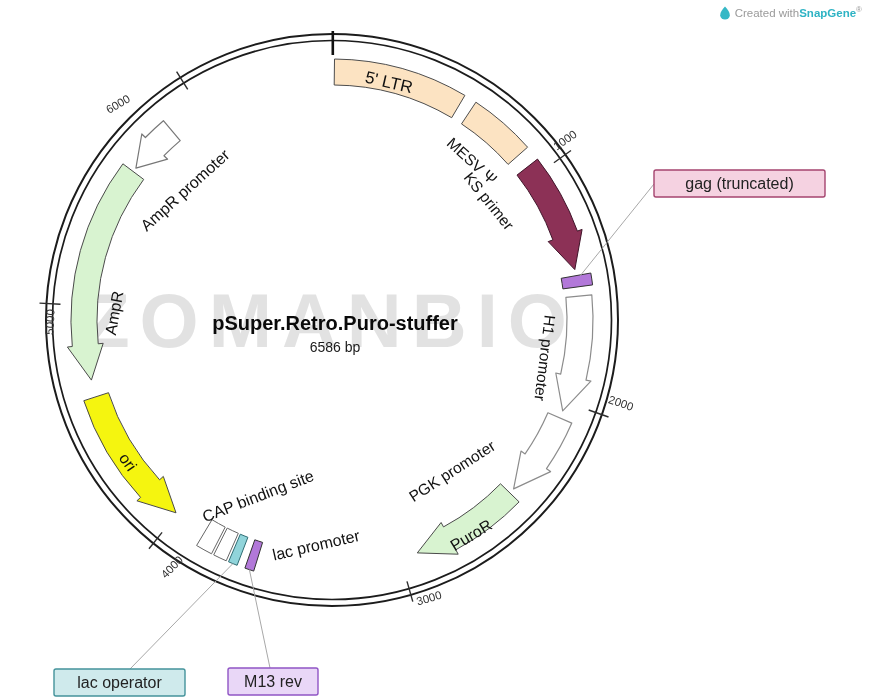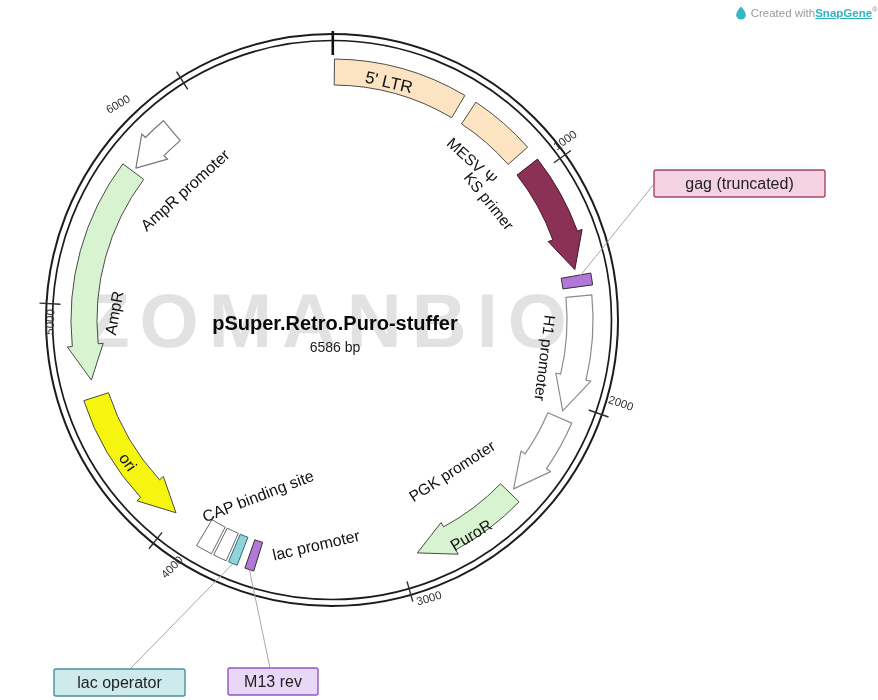--- a/index.html
+++ b/index.html
@@ -2,23 +2,23 @@
 <html><head>
 <meta charset="utf-8">
 <style>
   html,body{margin:0;padding:0;width:878px;height:700px;background:#ffffff;overflow:hidden;}
   .stage{position:relative;width:878px;height:700px;font-family:"Liberation Sans",sans-serif;}
   svg text{font-family:"Liberation Sans","DejaVu Sans",sans-serif;}
   .watermark{font-size:76px;font-weight:bold;letter-spacing:10px;fill:#a9a9a9;opacity:.33;text-anchor:middle;}
   .title{font-size:20px;font-weight:bold;fill:#0a0a0a;text-anchor:middle;}
   .subtitle{font-size:14px;fill:#1a1a1a;text-anchor:middle;}
   .tick-label{fill:#333;}
-  .credit{position:absolute;top:6px;right:0;font-size:11.5px;color:#9a9a9a;display:flex;align-items:center;justify-content:space-between;}
+  .credit{position:absolute;top:6px;right:16px;font-size:11.5px;color:#9a9a9a;display:flex;align-items:center;justify-content:space-between;}
   .credit .logo{margin-right:4px;display:block;}
-  .credit .brand{color:#2eb3c4;font-weight:bold;text-decoration:underline;}
+  .credit .brand{color:#2eb3c4;font-weight:bold;}
   .credit .reg{font-size:8px;position:relative;top:-4px;color:#9a9a9a;}
 </style>
 </head>
 <body>
 
 <div class="stage">
   <svg width="878" height="700" viewBox="0 0 878 700">
     <text class="watermark" x="330" y="347">ZOMANBIO</text>
     <g id="ring-layer">
         <circle cx="332" cy="320" r="286" fill="none" stroke="#1c1c1c" stroke-width="2"></circle>

